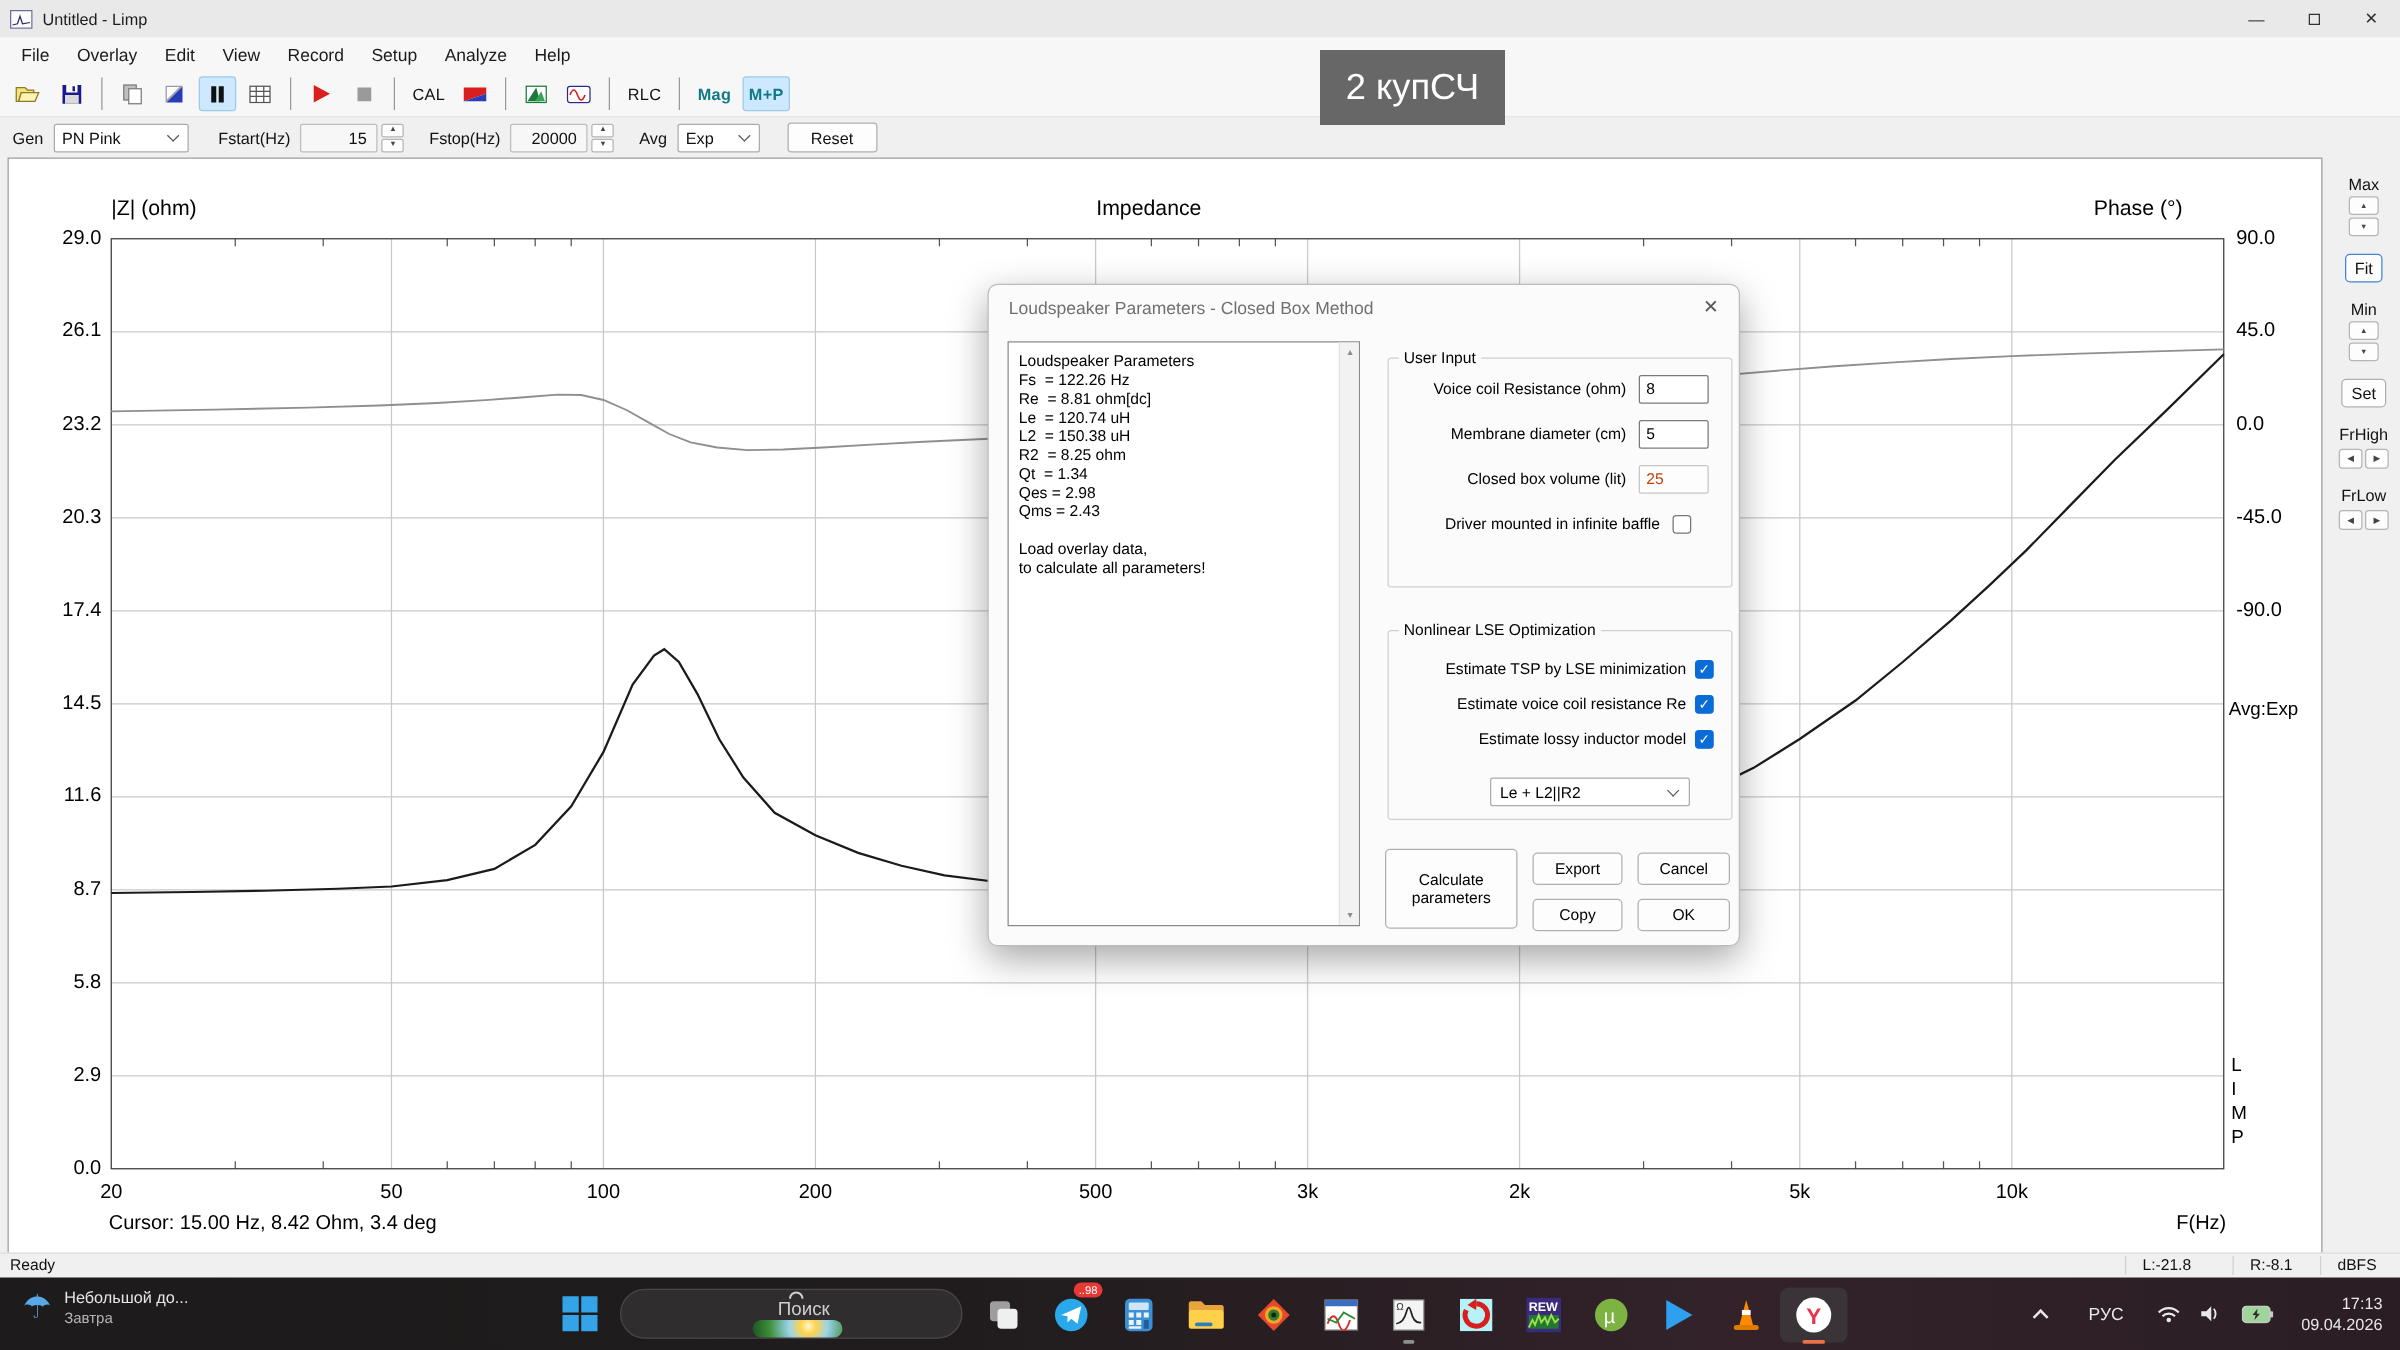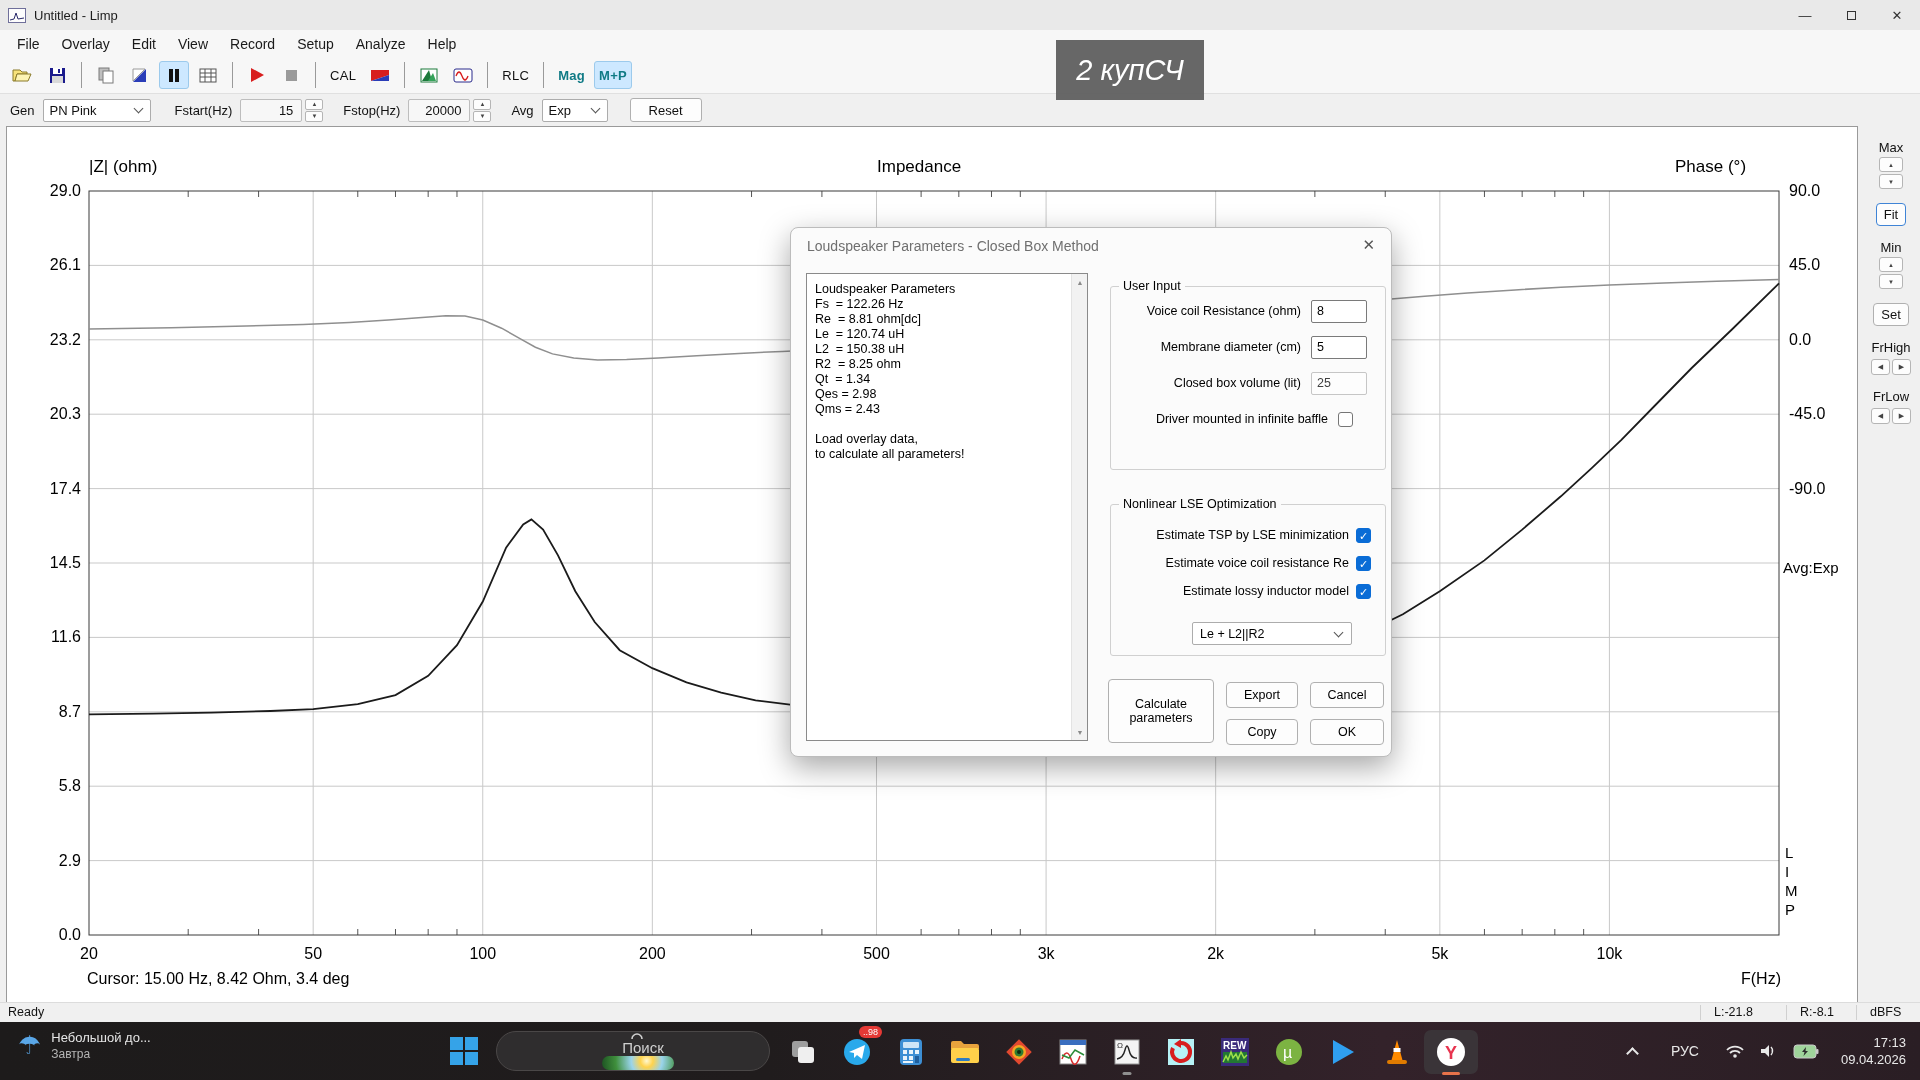--- a/index.html
+++ b/index.html
@@ -89,40 +89,40 @@
   .vscroll .sa { position:absolute; left:0; width:16px; height:16px; font-size:7px; color:#8a8a8a;
     display:flex; align-items:center; justify-content:center; }
   .groupbox { position:absolute; left:319px; width:276px; border:1px solid #d0d0d0; border-radius:3px; }
   .gb-legend { position:absolute; left:8px; top:-8px; background:#fbfbfb; padding:0 4px; font-size:12.5px; color:#000; }
   .gb-ui { top:58px; height:184px; }
   .gb-lse { top:276px; height:152px; }
   .ui-row { display:flex; align-items:center; justify-content:flex-end; margin:12px 18px 0 8px; height:24px; }
   .ui-row label { font-size:12.5px; margin-right:10px; white-space:nowrap; }
   .ui-row input { width:56px; height:23px; border:1px solid #7a7a7a; border-radius:2px; font-size:12.5px;
     padding:0 5px; font-family:inherit; background:#fff; color:#000; }
-  .ui-row input:disabled { border-color:#c6c6c6; color:#404040; background:#fdfdfd; }
+  .ui-row input:disabled { border-color:#c6c6c6; color:#c2410c; background:#fdfdfd; }
   .cb { width:15px; height:15px; border:1px solid #767676; border-radius:3px; background:#fff; flex:none; }
   .cb.checked { background:#0a6cd6; border-color:#0a6cd6; color:#fff; font-size:11px; line-height:15px; text-align:center; }
   .lse-row { display:flex; align-items:center; justify-content:flex-end; margin:8px 14px 0 8px; height:20px; }
   .lse-row label { font-size:12.5px; margin-right:7px; white-space:nowrap; }
   .model-select { position:absolute; left:81px; top:117px; width:160px; height:23px; background:#fff;
     border:1px solid #acacac; border-radius:2px; display:flex; align-items:center; padding:0 7px; font-size:12.5px; }
   .model-select .val { flex:1; }
   .dlg-btn { position:absolute; background:#fdfdfd; border:1px solid #b0b0b0; border-radius:4px;
     font-size:12.5px; color:#000; display:flex; align-items:center; justify-content:center; text-align:center; }
   .btn-calc { left:317px; top:451px; width:106px; height:64px; padding:0 14px; }
   .btn-export { left:435px; top:454px; width:72px; height:26px; }
   .btn-cancel { left:519px; top:454px; width:74px; height:26px; }
   .btn-copy { left:435px; top:491px; width:72px; height:26px; }
   .btn-ok { left:519px; top:491px; width:74px; height:26px; }
 
   
   .overlay-badge { position:absolute; left:1056px; top:40px; width:148px; height:60px; z-index:40;
     background:rgba(95,95,95,.95); color:#fff; font-size:29px; display:flex; align-items:center;
-    justify-content:center;font-style:italic; }
+    justify-content:center; }
 
   
   .statusbar { position:absolute; left:0; top:1002px; width:1920px; height:20px; background:#f0f0f0;
     border-top:1px solid #dcdcdc; font-size:12.5px; color:#111; }
   .sb-ready { position:absolute; left:8px; top:2px; }
   .sb-seg { position:absolute; top:2px; }
   .sb-sep { position:absolute; top:2px; width:1px; height:15px; background:#d0d0d0; }
 
   
   .taskbar { position:absolute; left:0; top:1022px; width:1920px; height:58px;

